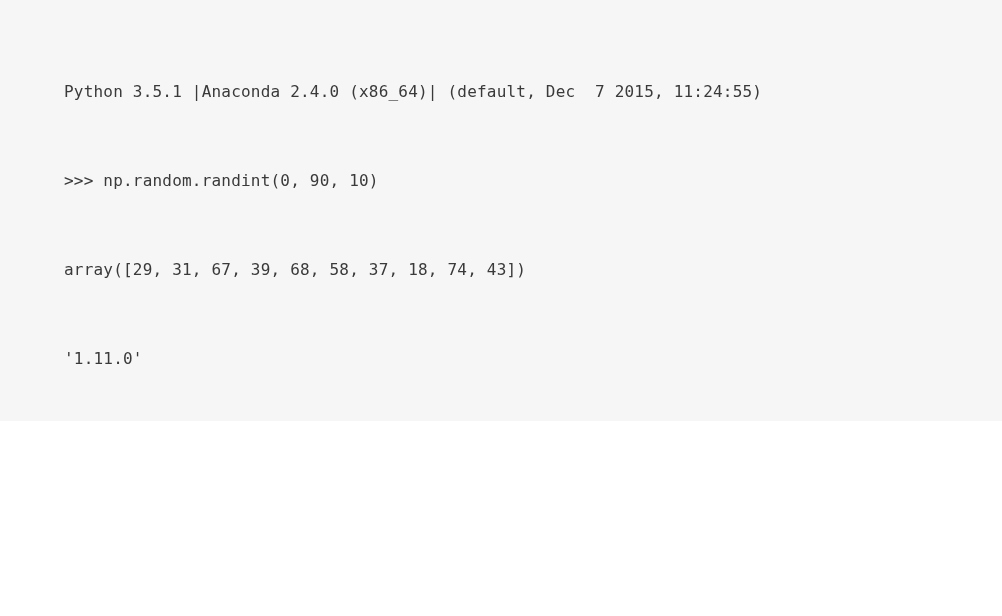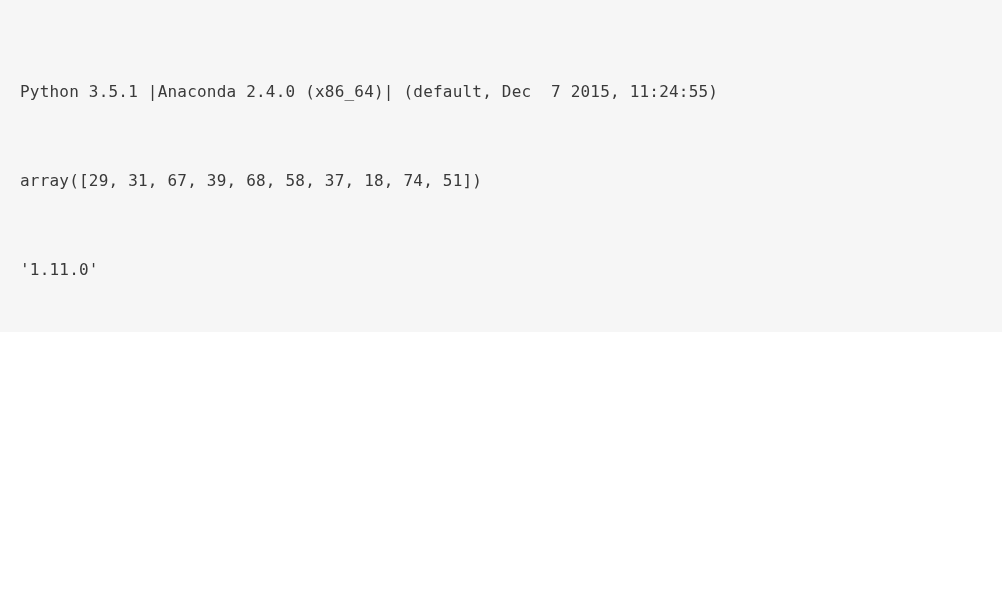--- a/index.html
+++ b/index.html
@@ -17,22 +17,24 @@
     .code-block {
       background: #f6f6f6;
       padding: 18px 20px;
       color: #3a3a3a;
       line-height: 1.85;
       letter-spacing: 0.2px;
       white-space: pre;
     }
     .line {
       display: block;
+      margin-left: 44px;
     }
   </style>
 </head>
 <body>
 
 <div class="code-block">
   <span class="line">Python 3.5.1 |Anaconda 2.4.0 (x86_64)| (default, Dec  7 2015, 11:24:55)</span>
-  <span class="line">array([29, 31, 67, 39, 68, 58, 37, 18, 74, 51])</span>
+  <span class="line">&gt;&gt;&gt; np.random.randint(0, 90, 10)</span>
+  <span class="line">array([29, 31, 67, 39, 68, 58, 37, 18, 74, 43])</span>
   <span class="line">'1.11.0'</span>
 </div>
 
 </body></html>

